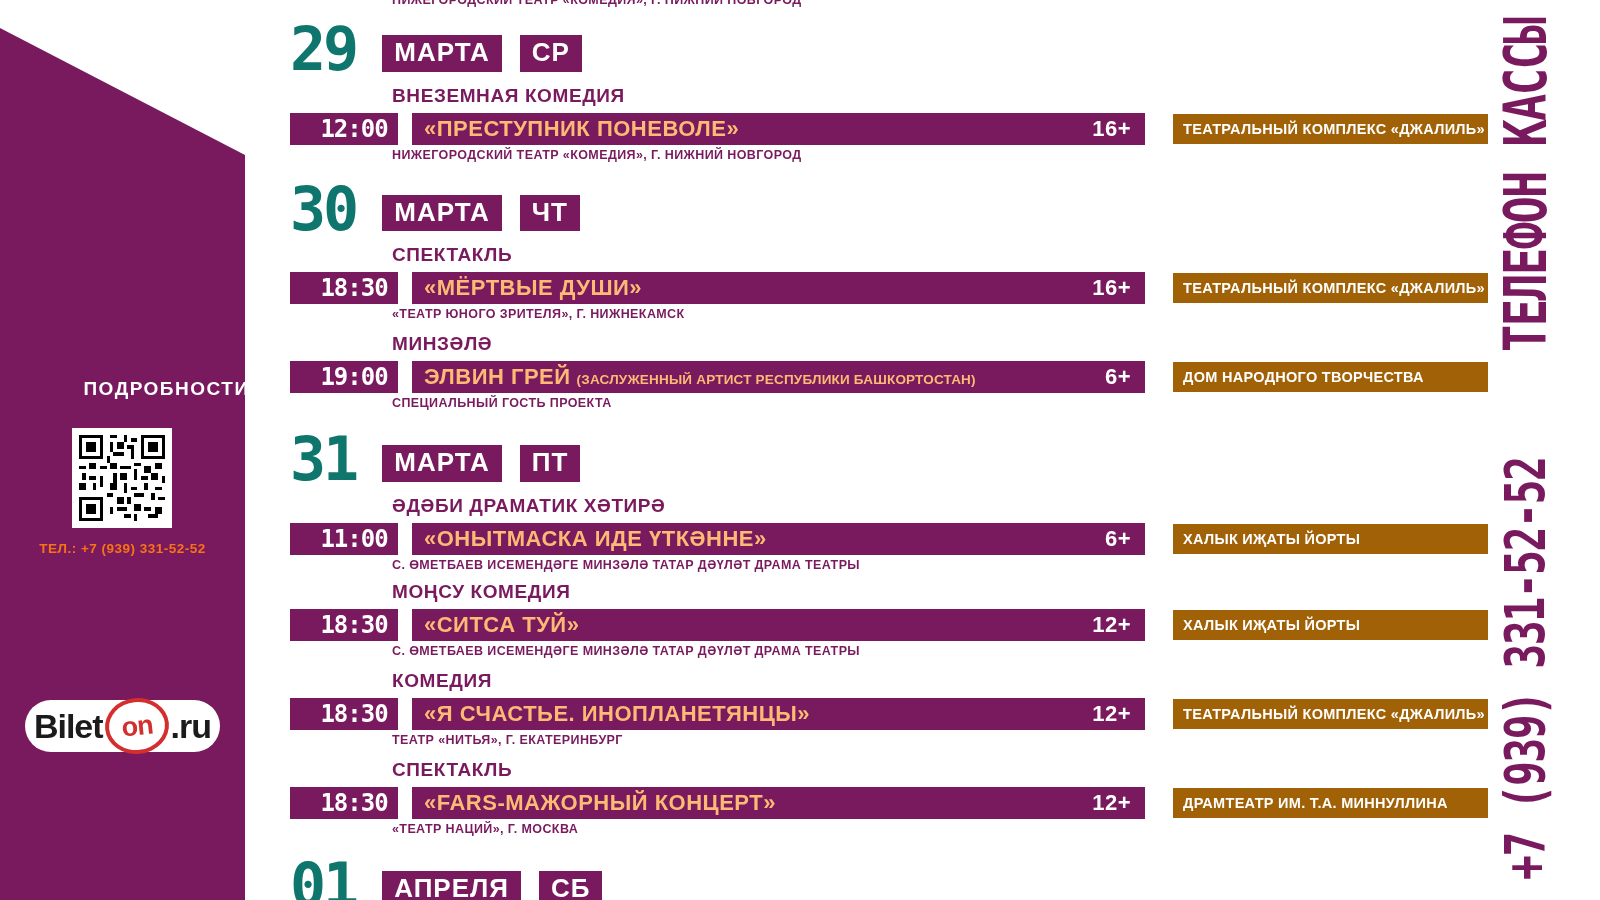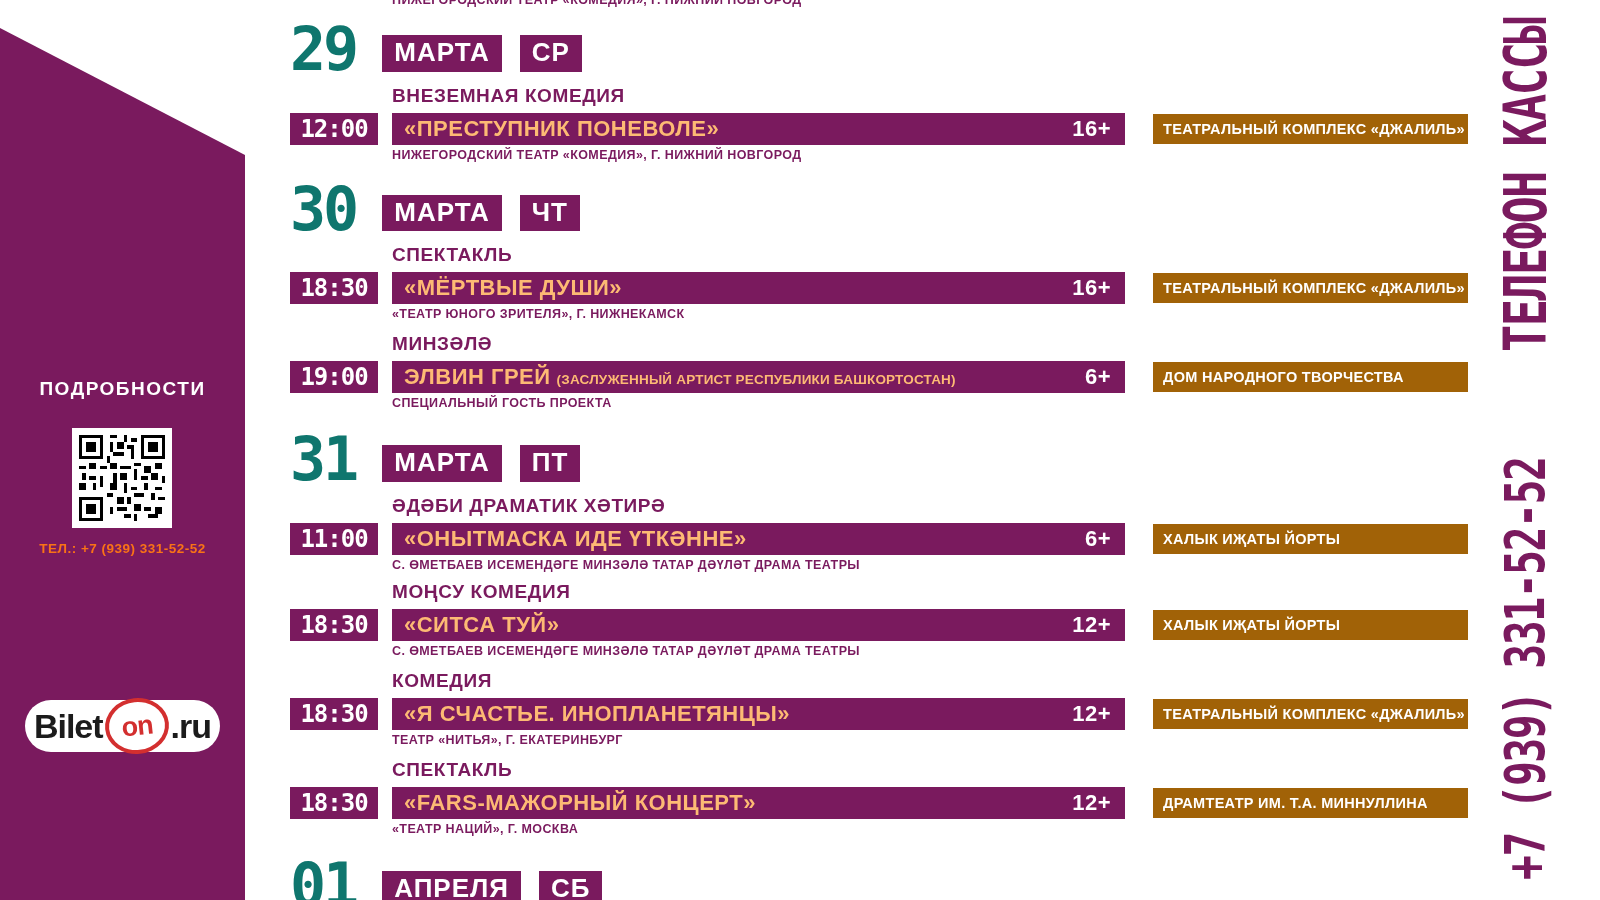--- a/index.html
+++ b/index.html
@@ -8,21 +8,21 @@
     background:#ffffff;font-family:"Liberation Sans",sans-serif;
   }
   
   .sidebar{
     position:absolute;left:0;top:0;width:245px;height:900px;
     background:#7a1a5e;
     clip-path:polygon(0 28px,100% 155px,100% 100%,0 100%);
   }
   .details-label{
     position:absolute;top:378px;left:0;width:100%;text-align:center;
-    color:#fff;font-weight:bold;font-size:19px;letter-spacing:1.5px;
+    color:#fff;font-weight:bold;font-size:19px;letter-spacing:1.5px;padding-left:44px;
   }
   .qr-box{
     position:absolute;top:428px;left:72px;width:100px;height:100px;
     background:#fff;padding:7px;box-sizing:border-box;
   }
   .qr-box svg{width:100%;height:100%;display:block;}
   .side-phone{
     position:absolute;top:541px;left:0;width:100%;text-align:center;
     color:#f97316;font-weight:bold;font-size:13.5px;letter-spacing:.5px;
   }
@@ -56,21 +56,21 @@
     padding:3px 12px 5px;letter-spacing:1px;line-height:1.1;
   }
   .genre{
     margin-left:102px;margin-top:12px;color:#7a1a5e;font-weight:bold;
     font-size:19px;letter-spacing:.6px;
   }
   .event-row{display:flex;margin-top:6px;}
   .time-badge{
     flex:none;width:88px;height:32px;background:#7a1a5e;color:#fff;
     font-weight:bold;font-size:24px;display:flex;align-items:center;
-    justify-content:center;font-family:"DejaVu Sans Mono",monospace;letter-spacing:-1px;
+    justify-content:center;font-family:"DejaVu Sans Mono",monospace;letter-spacing:-1px;padding-left:20px;
   }
   .title-bar{
     flex:none;width:733px;height:32px;margin-left:14px;background:#7a1a5e;
     display:flex;align-items:center;justify-content:space-between;
     padding:0 14px 0 12px;box-sizing:border-box;
   }
   .title{color:#fdba74;font-weight:bold;font-size:22px;letter-spacing:.5px;white-space:nowrap;text-align:right;}
   .title .note{font-size:13.5px;letter-spacing:.2px;margin-left:6px;}
   .age{color:#fff;font-weight:bold;font-size:22px;letter-spacing:.5px;}
   .venue-badge{

